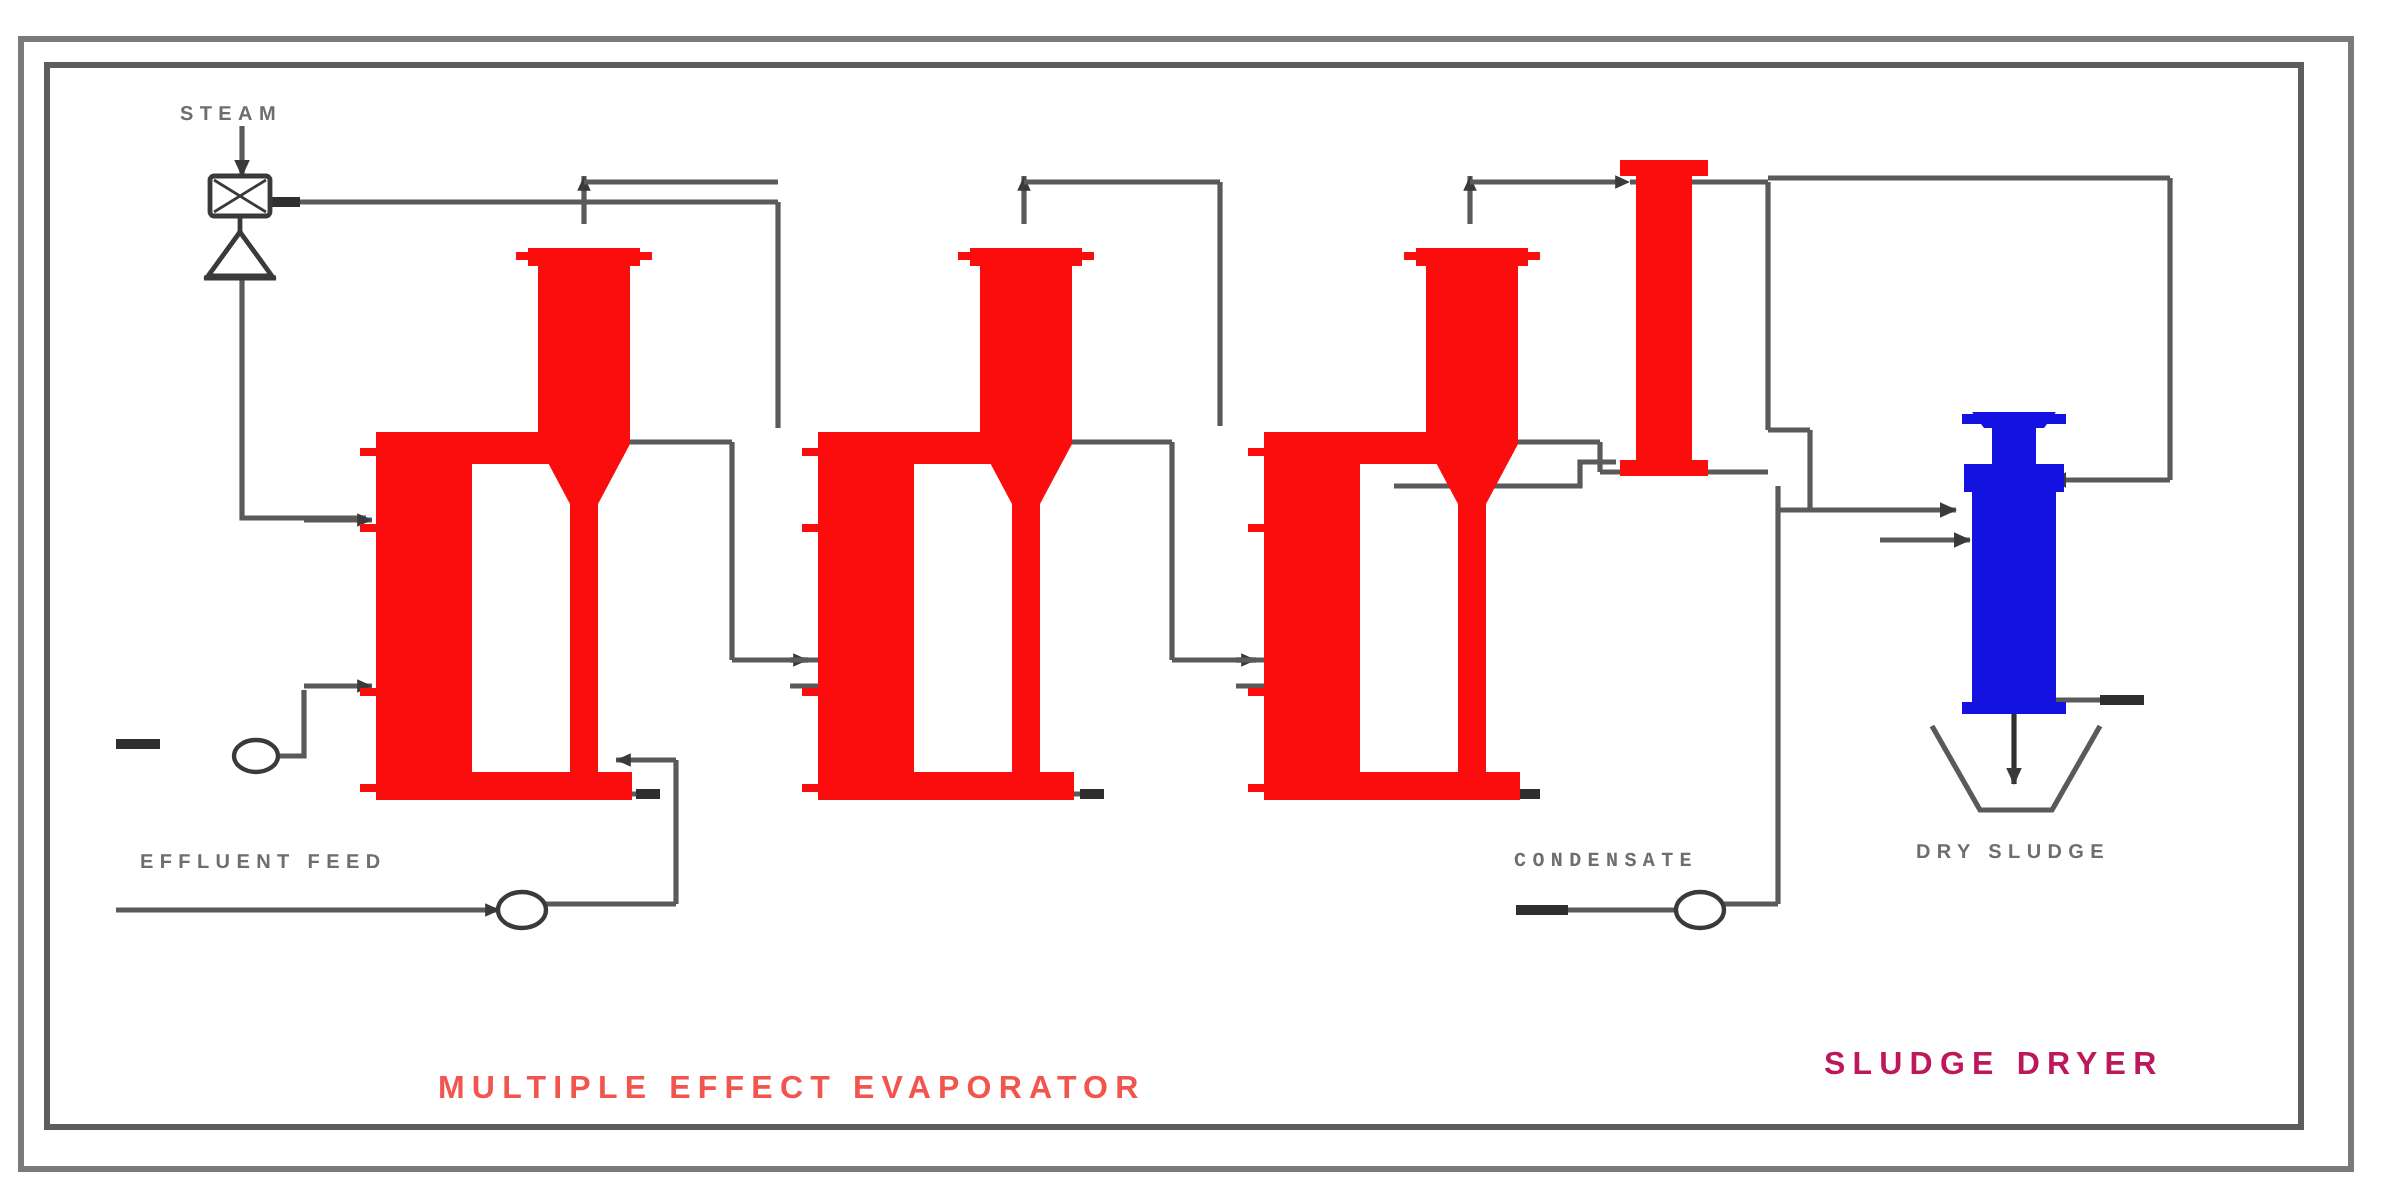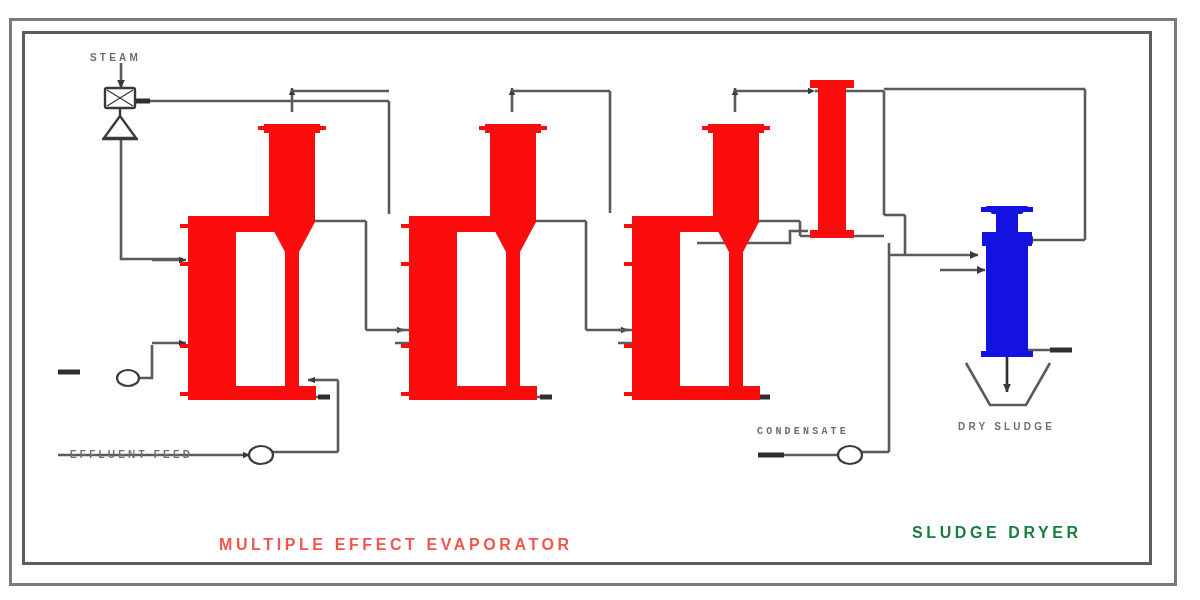--- a/index.html
+++ b/index.html
@@ -31,21 +31,21 @@
     white-space:nowrap;
     user-select:none;
   }
   .lbl-small{
     font-size:10px;font-weight:700;color:#6e6e6e;letter-spacing:3.2px;
   }
   .title{
     font-size:16px;font-weight:700;letter-spacing:3.6px;
   }
   .title-red{color:#f2554e;}
-  .title-blue{color:#15803d;}
+  .title-blue{color:#be185d;}
 </style>
 </head>
 <body>
 
 <div id="stage">
 
   <div class="frame-outer"></div>
   <div class="frame-inner"></div>
 
   <svg id="diagram" viewBox="0 0 1200 600">
@@ -241,21 +241,21 @@
     <g>
       <ellipse cx="128" cy="378" rx="11" ry="8" fill="#ffffff" stroke="#3a3a3a" stroke-width="2.2"></ellipse>
       <ellipse cx="261" cy="455" rx="12" ry="9" fill="#ffffff" stroke="#3a3a3a" stroke-width="2.2"></ellipse>
       <ellipse cx="850" cy="455" rx="12" ry="9" fill="#ffffff" stroke="#3a3a3a" stroke-width="2.2"></ellipse>
     </g>
 
   </svg>
 
   <div class="lbl lbl-small" style="left:90px;top:52px;">STEAM</div>
 
-  <div class="lbl lbl-small" style="left:70px;top:426px;margin-top:23px;">EFFLUENT FEED</div>
+  <div class="lbl lbl-small" style="left:70px;top:426px;">EFFLUENT FEED</div>
 
   <div class="lbl lbl-small" style="left:757px;top:426px;font-family:Liberation Mono, monospace;">CONDENSATE</div>
 
   <div class="lbl lbl-small" style="left:958px;top:421px;text-align:right;">DRY SLUDGE</div>
 
   <div class="lbl title title-red" style="left:175px;top:536px;margin-left:44px;">MULTIPLE EFFECT EVAPORATOR</div>
 
   <div class="lbl title title-blue" style="left:912px;top:524px;">SLUDGE DRYER</div>
 
 </div>

